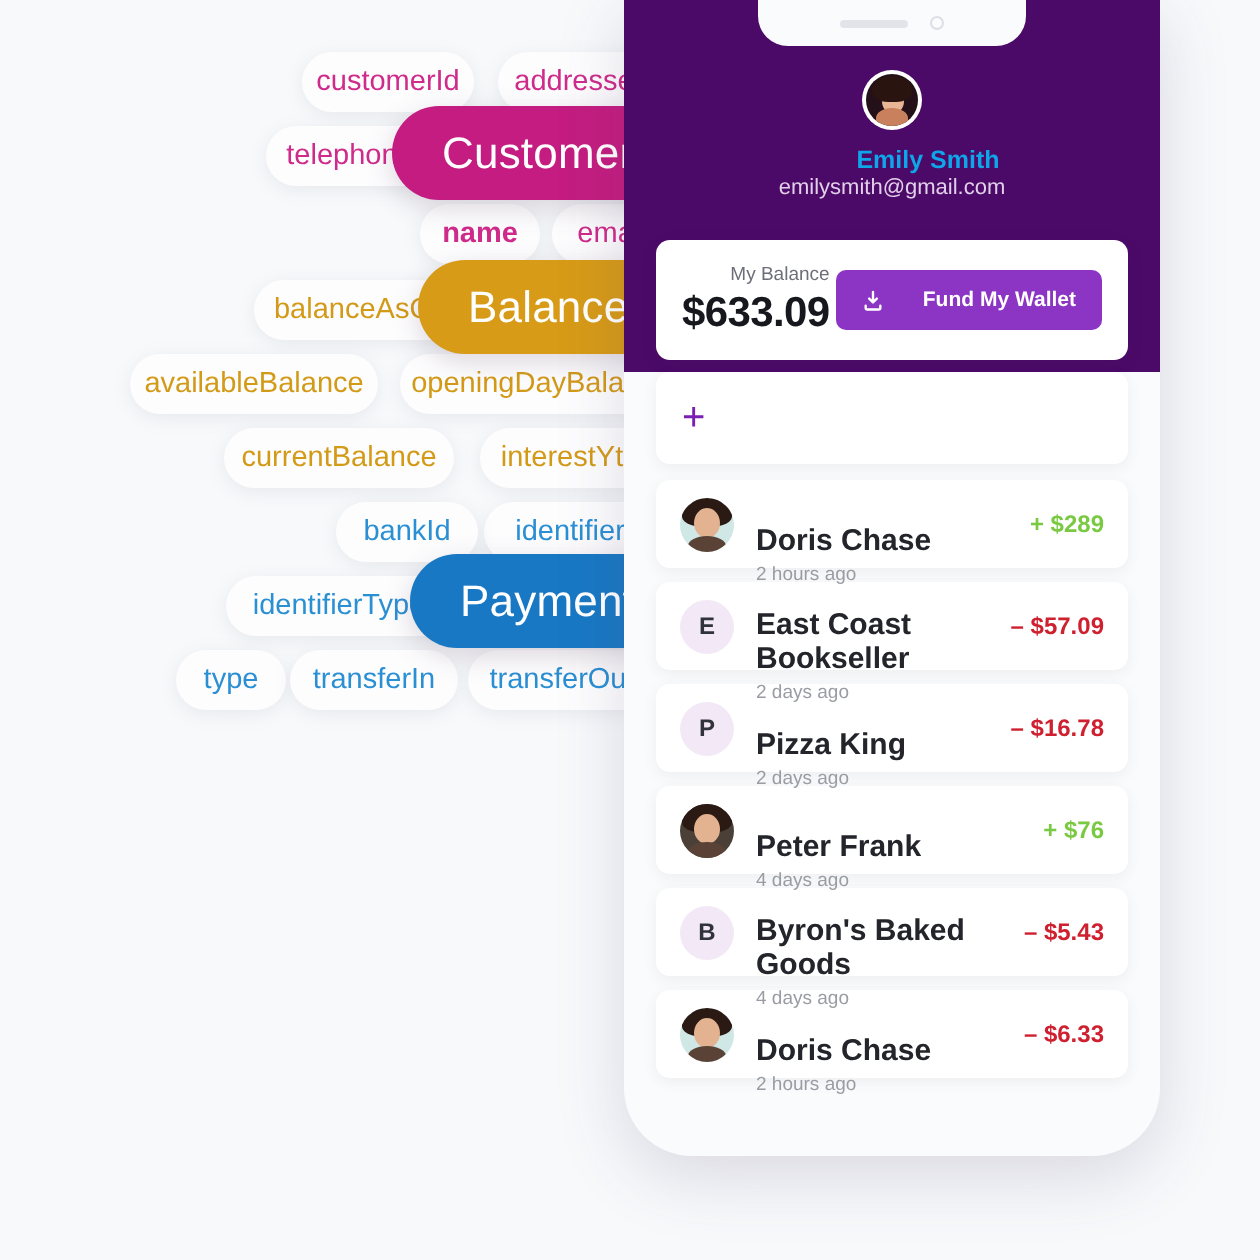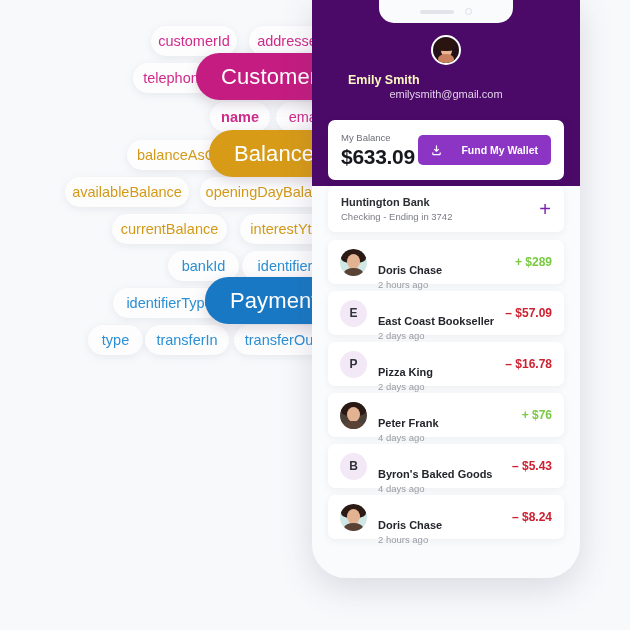--- a/index.html
+++ b/index.html
@@ -76,38 +76,38 @@
     background: #fff; padding: 2px;
   }
   .avatar-ring .inner {
     width: 100%; height: 100%; border-radius: 50%;
     background: #241018; overflow: hidden; position: relative;
   }
   .face { position:absolute; border-radius:50%; }
 
   .user-name {
     position: absolute; top: 73px; left: 0; right: 0;
-    text-align: left; color: #fef9c3;
+    text-align: center; color: #0ea5e9;
     font-size: 12.5px; font-weight: bold; padding-left: 36px;
   }
   .user-email {
     position: absolute; top: 88px; left: 0; right: 0;
     text-align: center; color: #e2cfe9;
     font-size: 11px;
   }
 
   .balance-card {
     position: absolute; left: 16px; right: 16px; top: 120px;
     background: #fff; border-radius: 7px;
     height: 60px;
     display: flex; align-items: center; justify-content: space-between;
     padding: 0 13px;
     box-shadow: 0 2px 8px rgba(60,30,80,.10);
   }
-  .balance-label { font-size: 9.5px; color: #6d6f78; margin-bottom: 2px; }
+  .balance-label { font-size: 9.5px; color: #6d6f78; margin-bottom: 2px; text-align: right; }
   .balance-amount { font-size: 21px; font-weight: bold; color: #16181d; letter-spacing: -.3px; }
   .fund-btn {
     display: flex; align-items: center; gap: 19px;
     background: #8c35c4; color: #fff;
     border: none; border-radius: 5px;
     height: 30px; padding: 0 13px;
     font-size: 10.5px; font-weight: bold;
     font-family: "Liberation Sans", sans-serif;
     cursor: pointer;
   }
@@ -138,21 +138,21 @@
     box-shadow: 0 2px 7px rgba(70,70,100,.07);
   }
   .tx-av {
     width: 27px; height: 27px; border-radius: 50%;
     margin-right: 11px; flex: 0 0 27px;
     display: flex; align-items: center; justify-content: center;
     font-size: 12px; font-weight: bold; color: #31333a;
     overflow: hidden; position: relative;
   }
   .tx-mid { flex: 1; min-width: 0; }
-  .tx-name { font-size: 11px; font-weight: bold; color: #23252b; margin-top: 30px; }
+  .tx-name { font-size: 15px; font-weight: bold; color: #23252b; margin-top: 30px; }
   .tx-time { font-size: 9.5px; color: #9a9ca4; margin-top: 3px; }
   .tx-amt { font-size: 12px; font-weight: bold; white-space: nowrap; }
   .tx-amt.pos { color: #7ac943; }
   .tx-amt.neg { color: #cf2030; }
 </style>
 </head>
 <body>
 
 <div id="stage">
 
@@ -208,24 +208,20 @@
               <path d="M6 1v5.2M6 6.8L3.9 4.7M6 6.8l2.1-2.1" stroke="#fff" stroke-width="1.3" stroke-linecap="round" stroke-linejoin="round"></path>
               <path d="M2 8.6v1.3a.7.7 0 00.7.7h6.6a.7.7 0 00.7-.7V8.6" stroke="#fff" stroke-width="1.3" stroke-linecap="round"></path>
             </svg>
           </span>
           <span>Fund My Wallet</span>
         </button>
       </div>
     </div>
 
     <div class="bank-card">
-      <div>
-        <div class="bank-name">Huntington Bank</div>
-        <div class="bank-sub">Checking - Ending in 3742</div>
-      </div>
       <button class="plus-btn">+</button>
     </div>
 
     <div class="tx-list" id="tx-list">
         <div class="tx-row">
           <div class="tx-av" style="background: rgb(207, 231, 229);">
             <div class="face" style="background:#2b1a14;width:25px;height:14px;left:1px;top:0px;border-radius:50% 50% 35% 35%;"></div>
             <div class="face" style="background:#e3b391;width:13px;height:15px;left:7px;top:5px;"></div>
             <div class="face" style="background:#5a4336;width:19px;height:10px;left:4px;top:19px;border-radius:50% 50% 0 0;"></div>
           </div>
@@ -274,17 +270,17 @@
         <div class="tx-row">
           <div class="tx-av" style="background: rgb(207, 231, 229);">
             <div class="face" style="background:#2b1a14;width:25px;height:14px;left:1px;top:0px;border-radius:50% 50% 35% 35%;"></div>
             <div class="face" style="background:#e3b391;width:13px;height:15px;left:7px;top:5px;"></div>
             <div class="face" style="background:#5a4336;width:19px;height:10px;left:4px;top:19px;border-radius:50% 50% 0 0;"></div>
           </div>
           <div class="tx-mid">
             <div class="tx-name">Doris Chase</div>
             <div class="tx-time">2 hours ago</div>
           </div>
-          <div class="tx-amt neg">– $8.24</div>
+          <div class="tx-amt neg">– $6.33</div>
         </div>
       </div>
   </div>
 </div>
 
 </body></html>

